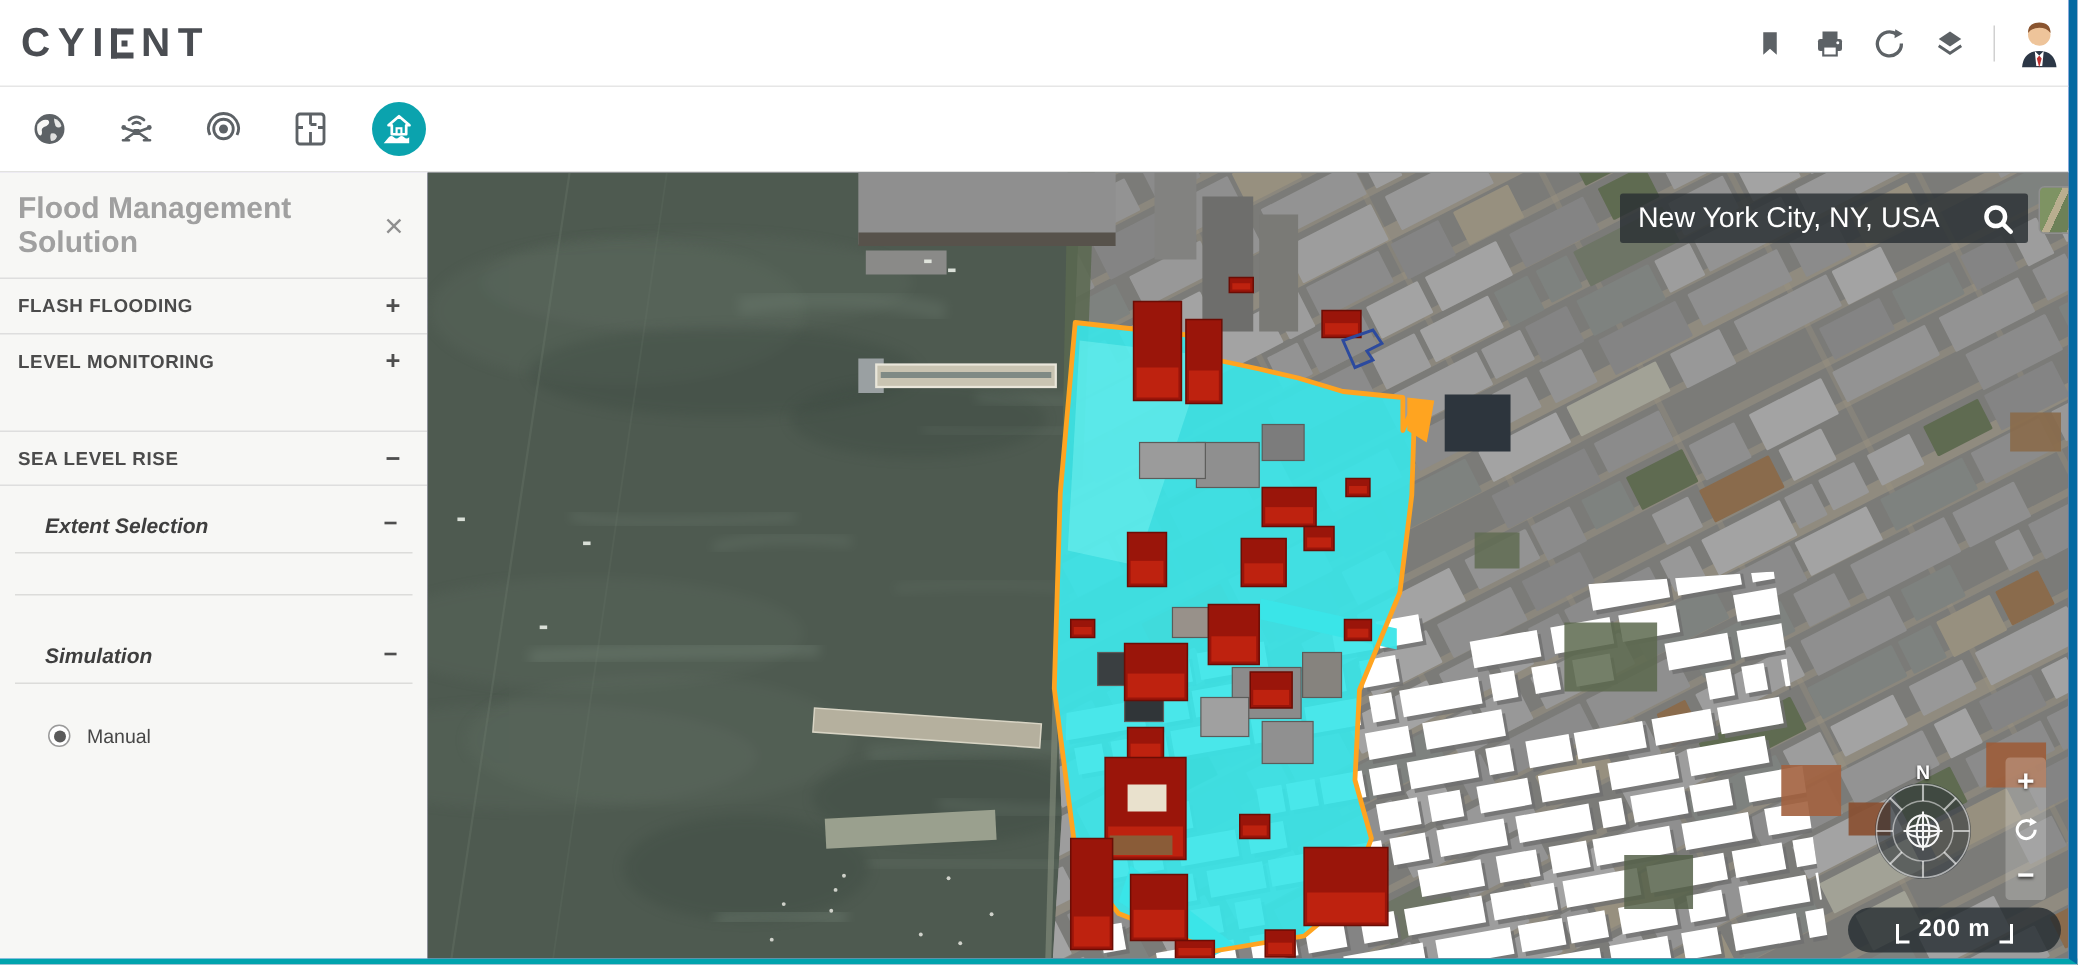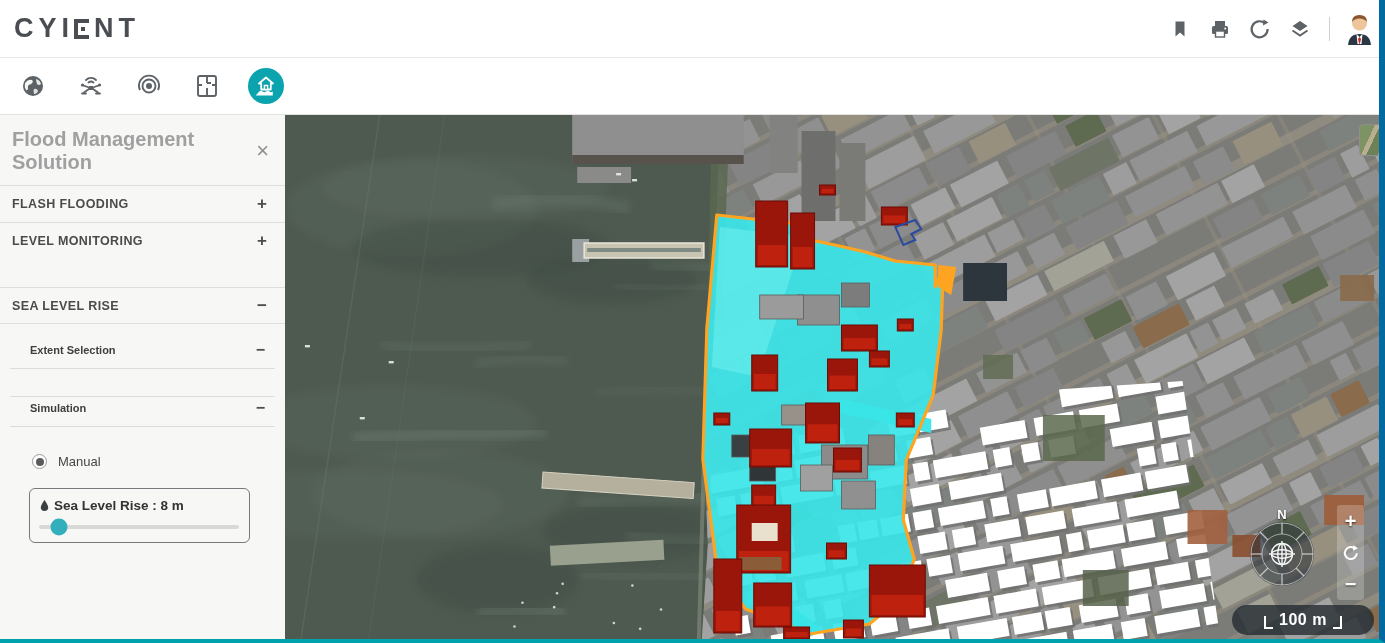--- a/index.html
+++ b/index.html
@@ -26,21 +26,21 @@
   
   .sidebar { width:285px; flex:0 0 285px; background:#f7f7f5; position:relative; overflow:hidden; }
   .panel-head { display:flex; align-items:center; justify-content:space-between; padding:13px 16px 11px 12px; }
   .panel-title { font-size:20px; font-weight:600; color:#a0a0a0; }
   .panel-close { font-size:22px; font-weight:300; color:#8f8f8f; cursor:pointer; line-height:16px; }
   .sec-row { display:flex; align-items:center; justify-content:space-between; height:37px; padding:0 18px 0 12px; border-top:1px solid #dedede; cursor:pointer; }
   .sec-label { font-size:12.5px; font-weight:bold; letter-spacing:.4px; color:#4b4b4b; }
   .sec-state { font-size:17px; font-weight:bold; color:#4e4e4e; }
   .sec-row.last { border-bottom:1px solid #dedede;margin-top:28px; }
   .sub-head { display:flex; align-items:center; justify-content:space-between; margin:17px 20px 0 30px; cursor:pointer; }
-  .sub-label { font-size:11px; font-weight:bold; color:#3e3e3e; }
+  .sub-label { font-size:14px; font-weight:bold; color:#3e3e3e;font-style:italic; }
   .sub-state { font-size:16px; font-weight:bold; color:#4e4e4e; }
   .sub-divider { height:1px; background:#dcdcda; margin:9px 10px 0 10px; }
   .btn-row { margin:17px 0 0 30px; display:flex; gap:8px; }
   .btn { background:#fff; border-radius:3px; font-size:13px; font-weight:bold; padding:5px 9px; cursor:pointer; font-family:"Liberation Sans", sans-serif; }
   .btn-draw { border:1px solid #8ed0d6; color:#01a1ad; }
   .btn-clear { border:1px solid #f6b2bd; color:#ee5a6e; }
   .spacer18 { height:18px; }
   .radio-row { display:flex; align-items:center; gap:11px; margin:27px 0 0 32px; cursor:pointer; }
   .radio { width:15px; height:15px; border-radius:50%; border:1px solid #9a9a9a; background:#fff; display:flex; align-items:center; justify-content:center; }
   .radio-dot { width:8px; height:8px; border-radius:50%; background:#5a5a5a; }
@@ -177,44 +177,33 @@
         <span class="sec-state">−</span>
       </div>
 
       <div class="sub-head">
         <span class="sub-label">Extent Selection</span>
         <span class="sub-state">−</span>
       </div>
       <div class="sub-divider"></div>
       <div class="spacer18"></div>
       <div class="sub-divider"></div>
-      <div class="sub-head" style="margin-top:2px">
+      <div class="sub-head" style="margin-top:31px">
         <span class="sub-label">Simulation</span>
         <span class="sub-state">−</span>
       </div>
       <div class="sub-divider"></div>
 
       <div class="radio-row">
         <span class="radio">
             <span class="radio-dot"></span>
           </span>
         <span class="radio-label">Manual</span>
       </div>
 
-      <div class="slider-box">
-        <div class="slider-label">
-          <svg width="11" height="14" viewBox="0 0 12 15">
-            <path d="M6 1 C6 1 2 6.4 2 9 a4 4 0 0 0 8 0 C10 6.4 6 1 6 1 Z" fill="#3a3f44"></path>
-          </svg>
-          <span>Sea Level Rise : 8 m</span>
-        </div>
-        <div class="slider-track">
-          <span class="slider-handle" style="left: 10%;"></span>
-        </div>
-      </div>
     </aside>
 
     <div class="map">
       <svg class="scene" id="scene" viewBox="0 0 1097 524" preserveAspectRatio="none">
           <defs>
             <filter id="soft" x="-40%" y="-40%" width="180%" height="180%">
               <feGaussianBlur stdDeviation="4"></feGaussianBlur>
             </filter>
             <clipPath id="landClip">
               <polygon points="437,0 1097,0 1097,524 418,524 424,430 420,330 424,205 433,95"></polygon>
@@ -1377,20 +1366,29 @@
           <rect x="760" y="300" width="62" height="46" fill="#5c684e" opacity="0.85"></rect>
           <rect x="800" y="455" width="46" height="36" fill="#56624a" opacity="0.85"></rect>
           <rect x="700" y="240" width="30" height="24" fill="#606c52" opacity="0.85"></rect>
           <rect x="905" y="395" width="40" height="34" fill="#a2613e" opacity="0.9"></rect>
           <rect x="950" y="420" width="28" height="22" fill="#8a4f30" opacity="0.9"></rect>
           <rect x="1042" y="380" width="40" height="30" fill="#9c5c38" opacity="0.9"></rect>
           <rect x="1058" y="160" width="34" height="26" fill="#8a6a4a" opacity="0.9"></rect>
           <path d="M612 112 l20 -7 l6 9 l-10 5 l4 6 l-12 5 z" fill="none" stroke="#2c4a9e" stroke-width="2"></path>
         </svg>
 
+      <div class="search-box">
+        <div class="search-text">New York City, NY, USA</div>
+        <div class="search-btn">
+          <svg width="24" height="24" viewBox="0 0 24 24" fill="none" stroke="#fff" stroke-width="3" stroke-linecap="round">
+            <circle cx="10.5" cy="10.5" r="6.2"></circle>
+            <path d="M15.2 15.2 L20.5 20.5"></path>
+          </svg>
+        </div>
+      </div>
 
       <div class="basemap-thumb"></div>
 
       <div class="compass">
         <span class="compass-n">N</span>
         <svg width="78" height="78" viewBox="0 0 78 78" style="position:absolute;top:9px">
           <circle cx="39" cy="38" r="32" fill="rgba(38,46,52,.55)"></circle>
           <circle cx="39" cy="38" r="31" fill="none" stroke="rgba(255,255,255,.55)" stroke-width="1"></circle>
           <circle cx="39" cy="38" r="20" fill="none" stroke="rgba(255,255,255,.5)" stroke-width="1"></circle>
           <g stroke="rgba(255,255,255,.6)" stroke-width="1.4">
@@ -1419,18 +1417,18 @@
           <svg width="17" height="17" viewBox="0 0 17 17">
             <path d="M13.2 5 A6 6 0 1 0 14.8 9.2" fill="none" stroke="#fff" stroke-width="2"></path>
             <path d="M11.5 1.2 L16 4.2 L11 6.8 Z" fill="#fff"></path>
           </svg>
         </div>
         <div class="zc-btn">−</div>
       </div>
 
       <div class="scale-pill">
         <span class="scale-brk-l"></span>
-        <span class="scale-label">100 m</span>
+        <span class="scale-label">200 m</span>
         <span class="scale-brk-r"></span>
       </div>
     </div>
   </div>
 </div>
 
 </body></html>

